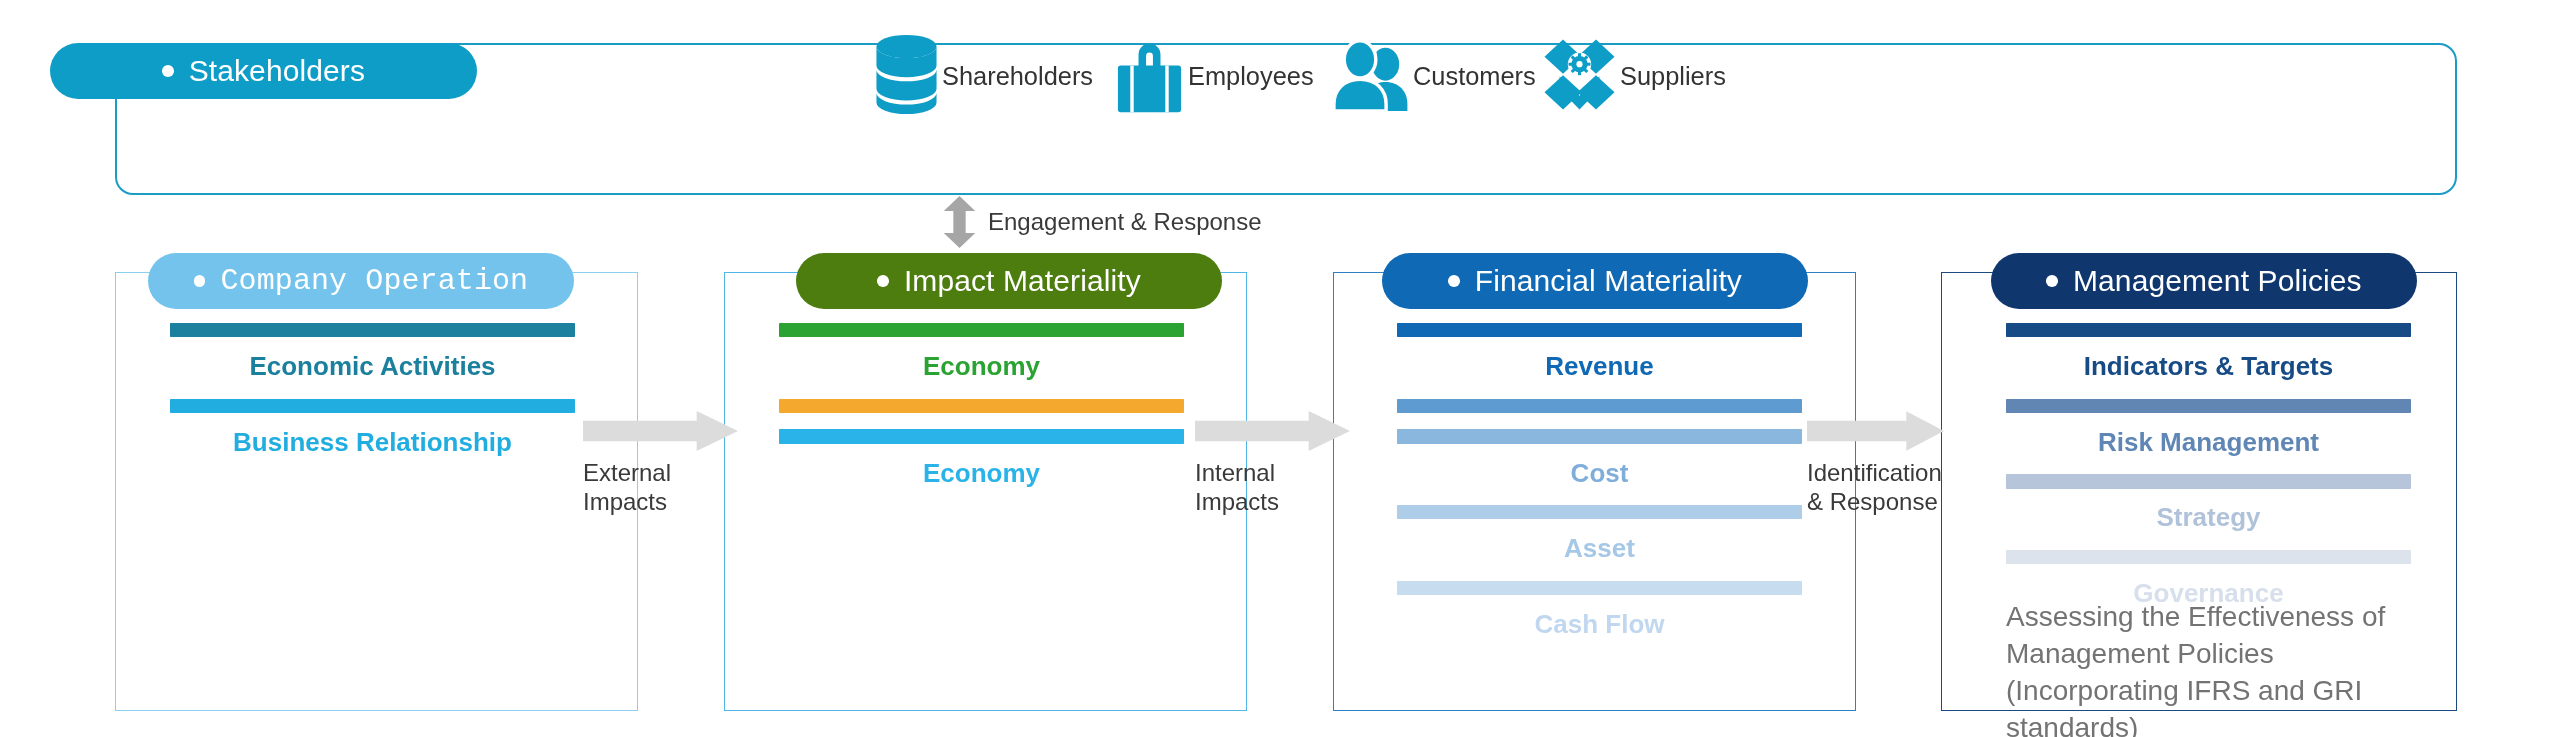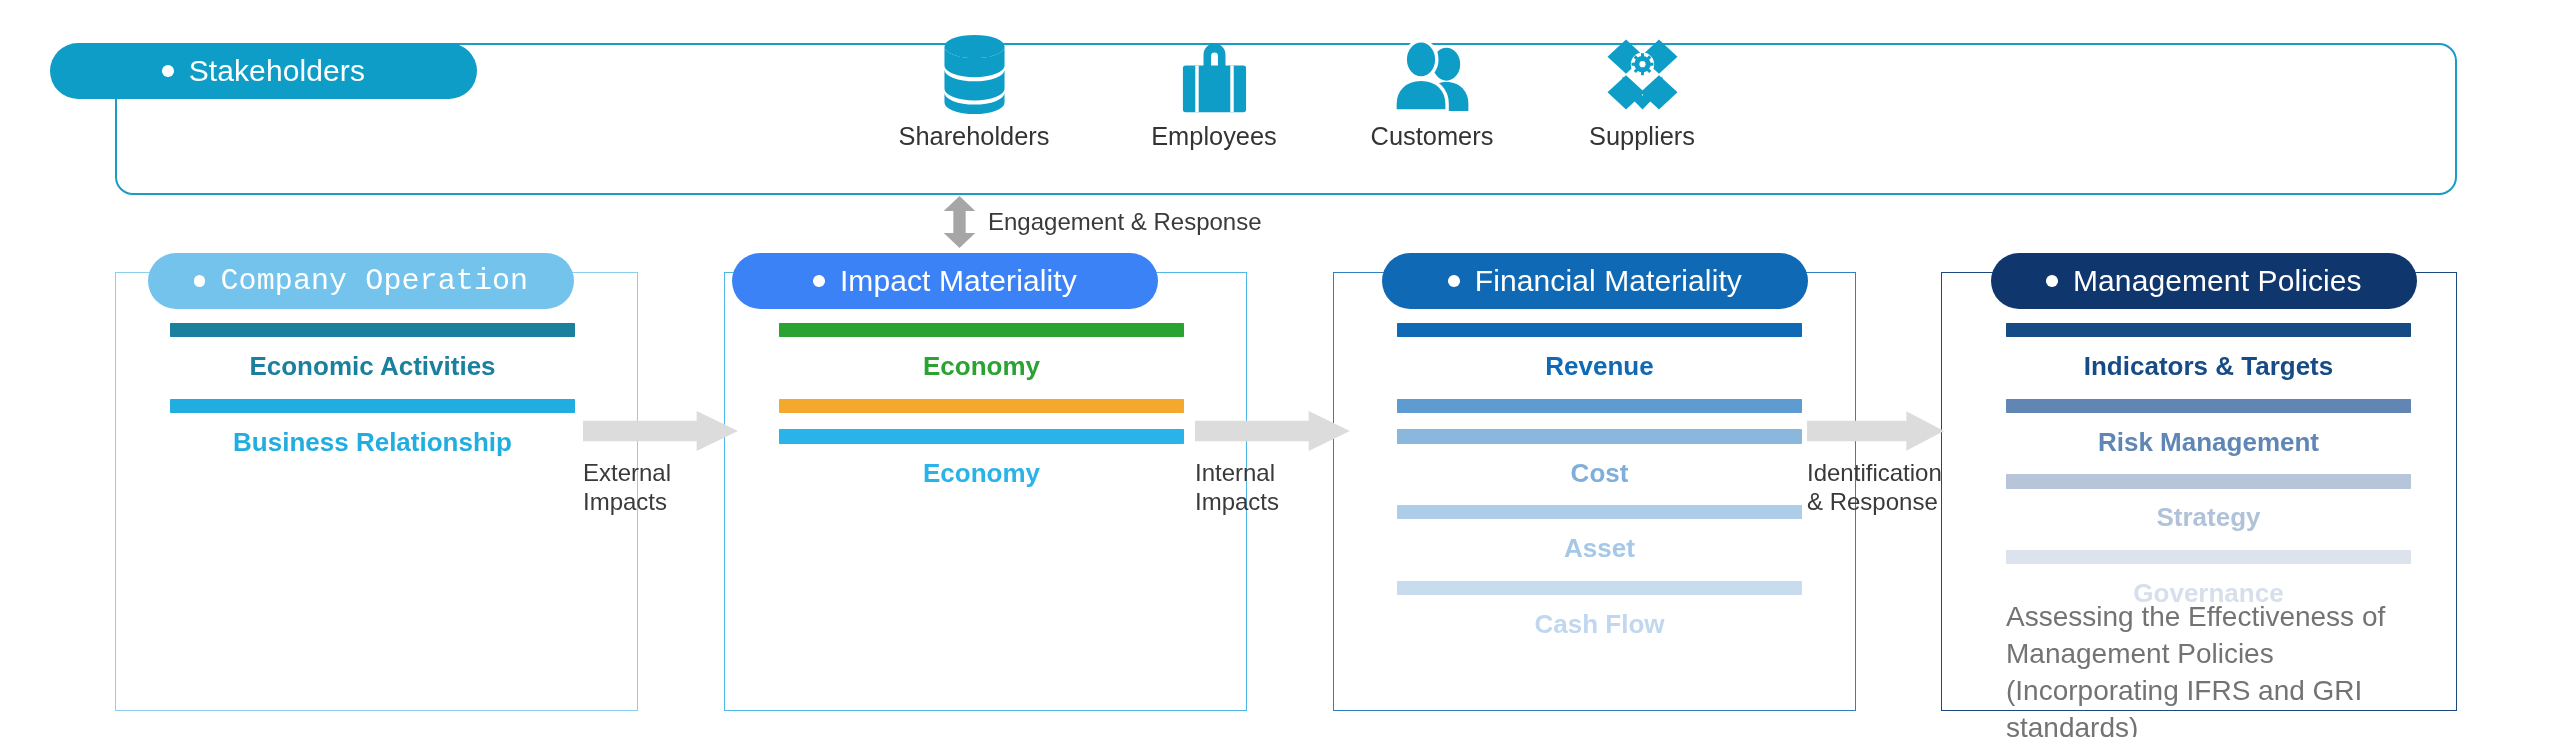--- a/index.html
+++ b/index.html
@@ -60,21 +60,21 @@
     white-space: nowrap;
     letter-spacing: 0.1px;
   }
 
   
   .stk-item {
     position: absolute;
     top: 32px;
     width: 206px;
     display: flex;
-    flex-direction: column;
+    flex-direction: row;
     align-items: center;
   }
   .stk-icon {
     height: 84px;
     display: flex;
     align-items: center;
     justify-content: center;
   }
   .stk-label {
     margin-top: 5.5px;
@@ -116,21 +116,21 @@
     top: 253px;
     height: 56px;
     border-radius: 28px;
     display: flex;
     align-items: center;
     justify-content: center;
     gap: 15px;
     padding: 0 25px;
   }
   .col-pill.c1 { left: 148px;  width: 426px; background: #74c3ec; font-family: Liberation Mono, monospace; }
-  .col-pill.c2 { left: 732px; width: 426px; background: #3b82f6; }
+  .col-pill.c2 { left: 796px; width: 426px; background: #4d7c0f; }
   .col-pill.c3 { left: 1382px; width: 426px; background: #1069b4; }
   .col-pill.c4 { left: 1991px; width: 426px; background: #10366e; }
 
   .col-items {
     position: absolute;
     top: 323px;
     width: 405px;
   }
   .col-items.c1 { left: 170px; }
   .col-items.c2 { left: 779px; }

